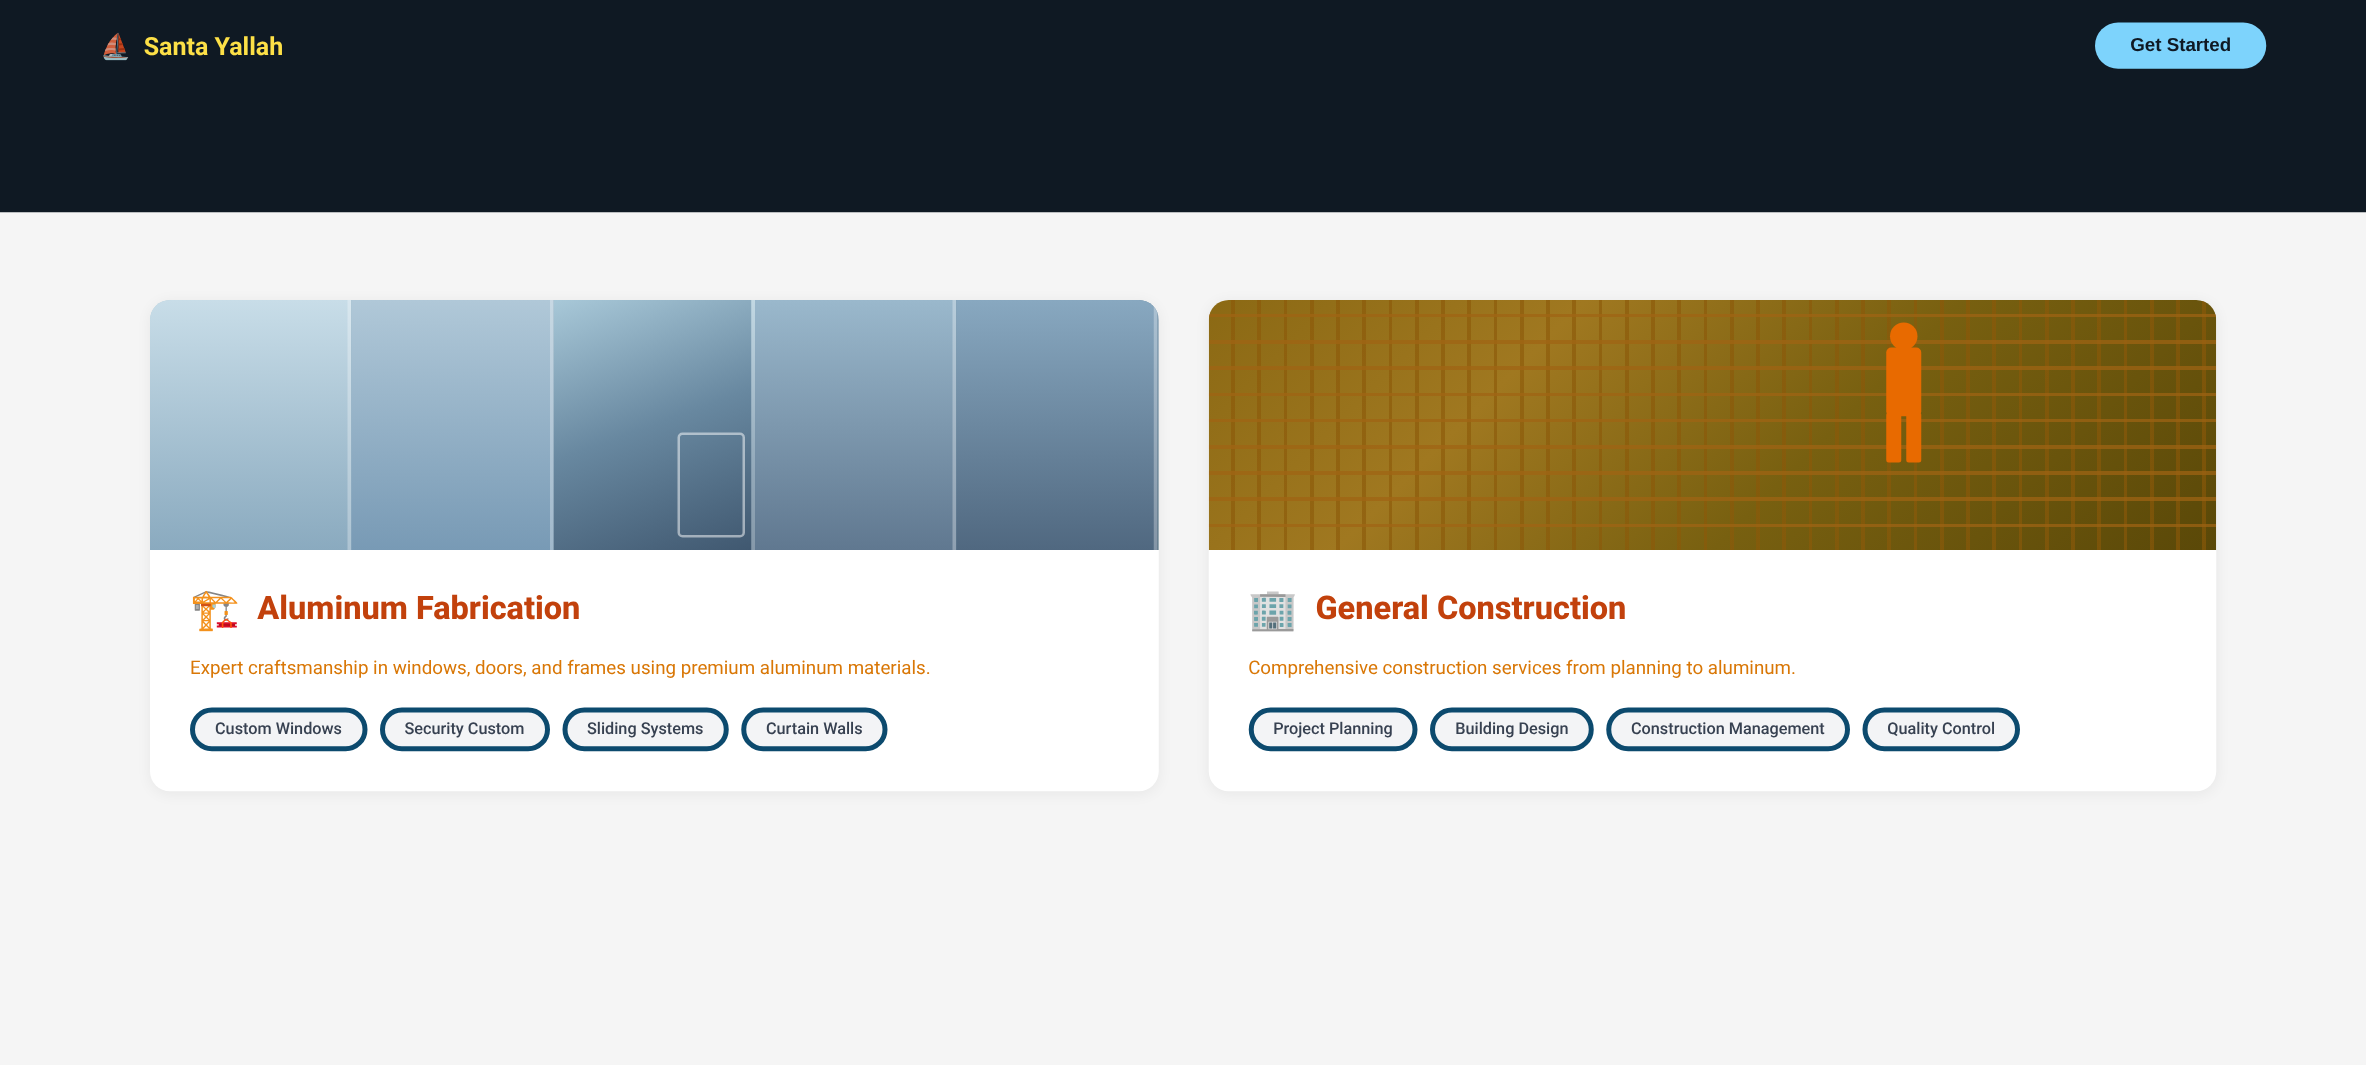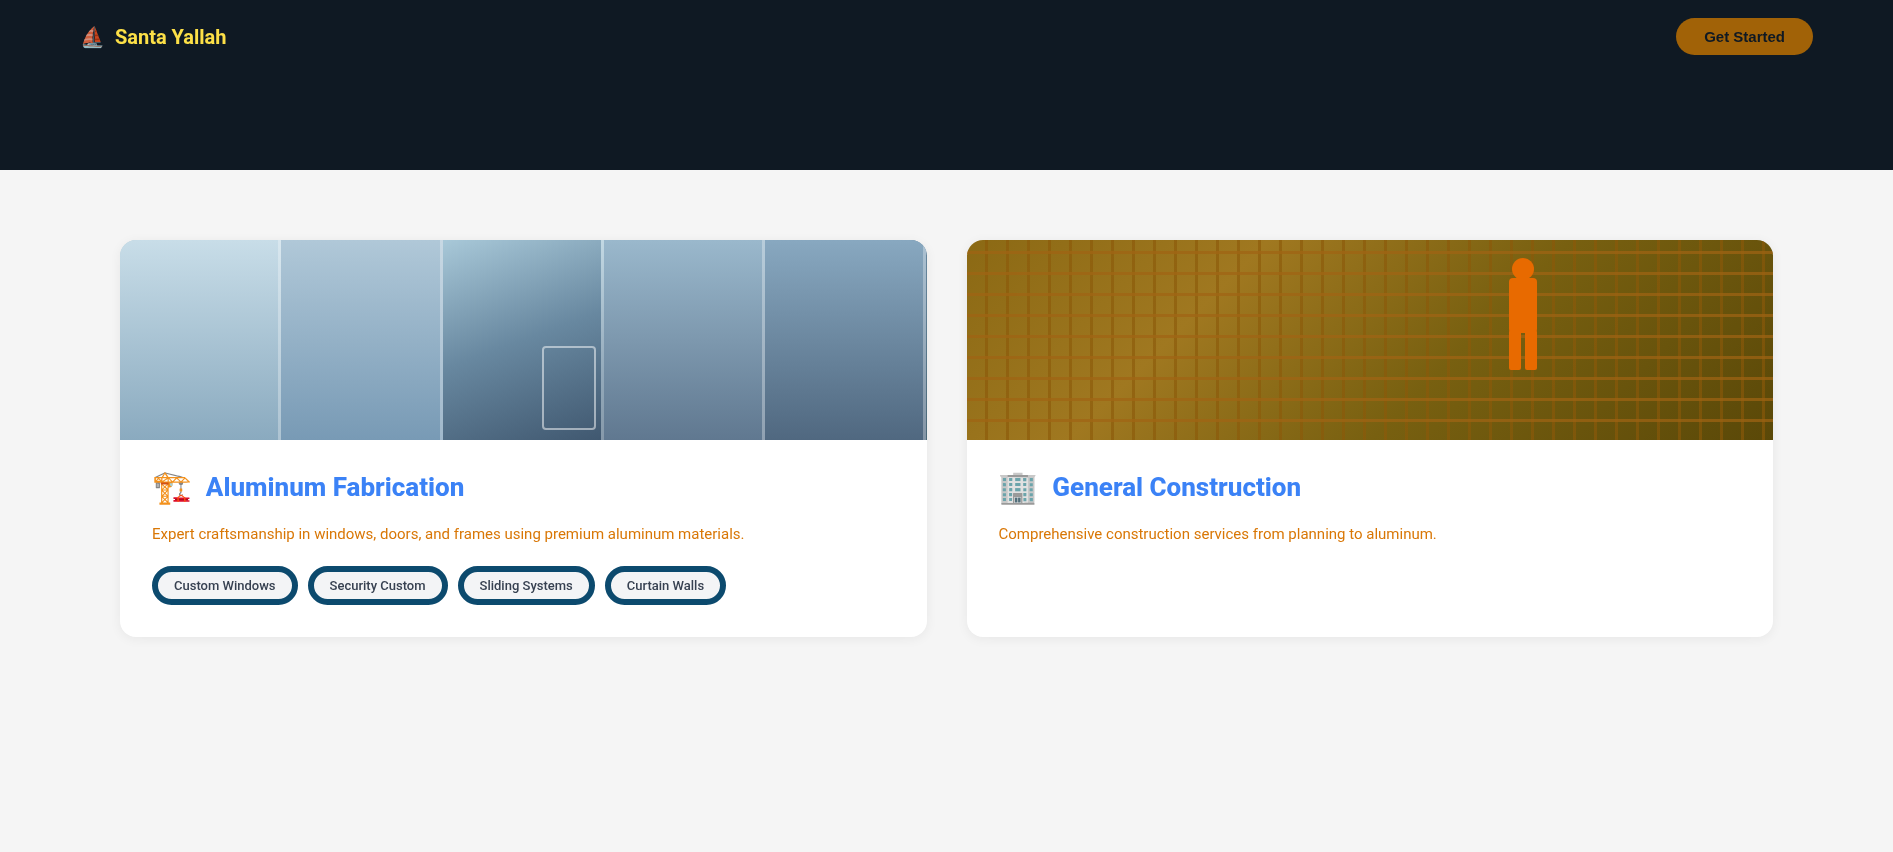--- a/index.html
+++ b/index.html
@@ -71,21 +71,21 @@
       padding-bottom: 3px;
     }
 
     .nav-right {
       display: flex;
       align-items: center;
       gap: 24px;
     }
 
     .get-started-btn {
-      background: #a16207;
+      background: #7dd3fc;
       color: #0f1923;
       border: none;
       border-radius: 50px;
       padding: 10px 28px;
       font-size: 15px;
       font-weight: 600;
       cursor: pointer;
     }
 
     
@@ -237,21 +237,21 @@
       margin-bottom: 16px;
     }
 
     .card-icon {
       font-size: 32px;
     }
 
     .card-title {
       font-size: 26px;
       font-weight: 800;
-      color: #3b82f6;
+      color: #c2410c;
     }
 
     .card-description {
       color: #d97706;
       font-size: 15px;
       line-height: 1.6;
       margin-bottom: 20px;
     }
 
     .tags-row {
@@ -260,21 +260,21 @@
       gap: 10px;
     }
 
     .tag {
       background: #f3f4f6;
       color: #374151;
       border-radius: 20px;
       padding: 6px 16px;
       font-size: 13px;
       font-weight: 500;
-      border: 6px solid #0c4a6e;
+      border: 4px solid #0c4a6e;
     }
   </style>
 </head>
 <body>
 
 <nav class="navbar">
   <div class="navbar-inner">
     <a class="brand" href="#">
       <span class="brand-icon">⛵</span>
       <span class="brand-name">Santa Yallah</span>
@@ -324,17 +324,23 @@
           <div class="worker-leg-l"></div>
           <div class="worker-leg-r"></div>
         </div>
       </div>
       <div class="card-body">
         <div class="card-title-row">
           <span class="card-icon">🏢</span>
           <h2 class="card-title">General Construction</h2>
         </div>
         <p class="card-description">Comprehensive construction services from planning to aluminum.</p>
+        <div class="tags-row">
+          <span class="tag">Project Planning</span>
+          <span class="tag">Building Design</span>
+          <span class="tag">Construction Management</span>
+          <span class="tag">Quality Control</span>
+        </div>
       </div>
     </div>
 
   </div>
 </main>
 
 </body></html>

